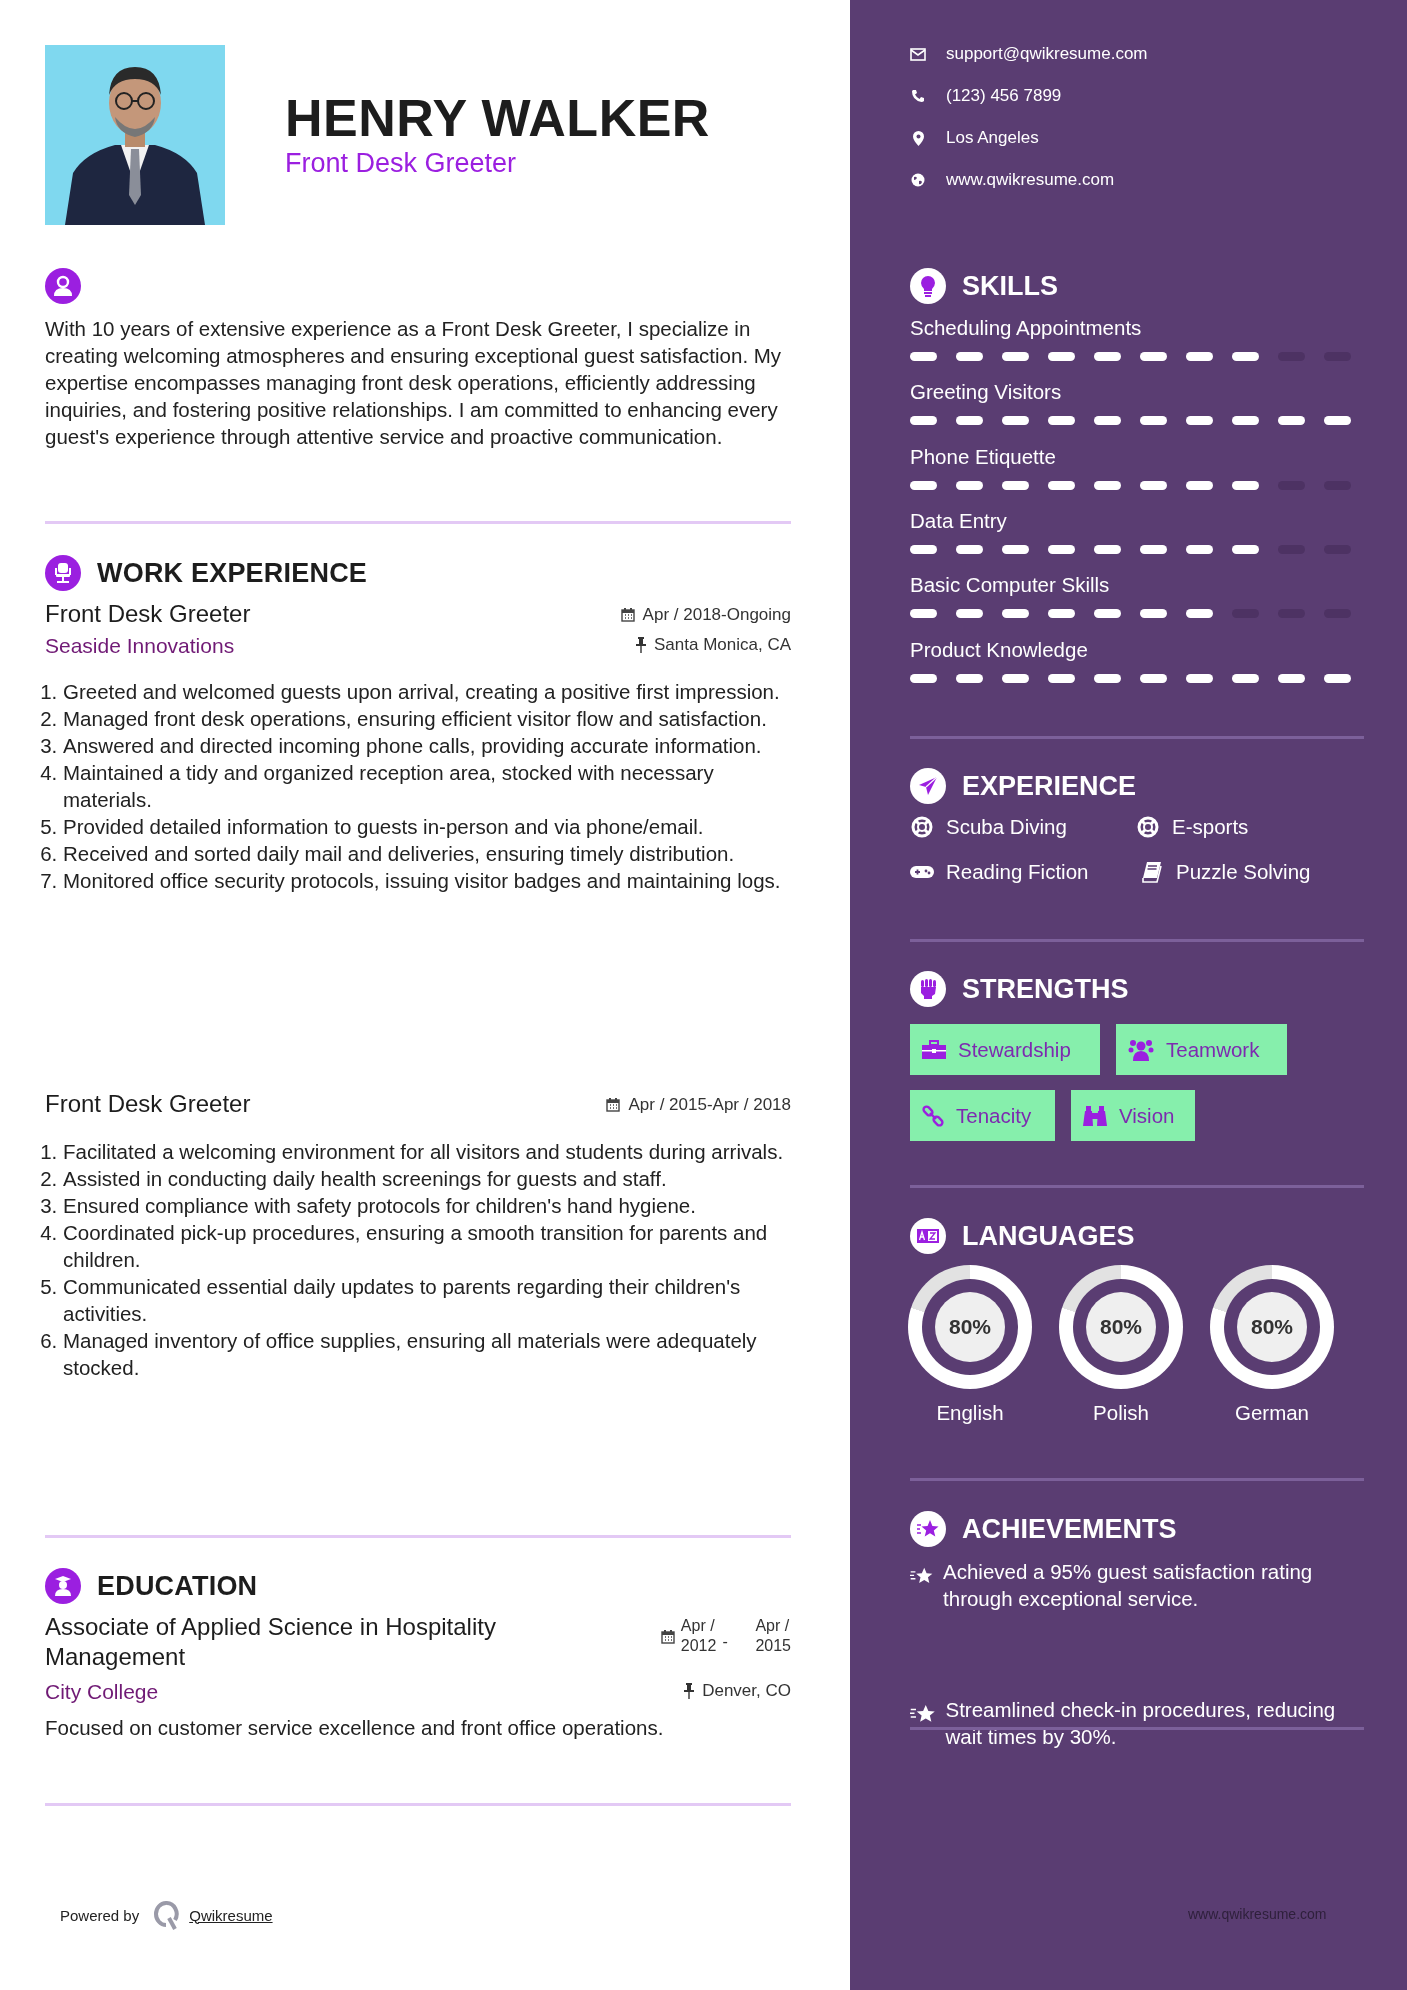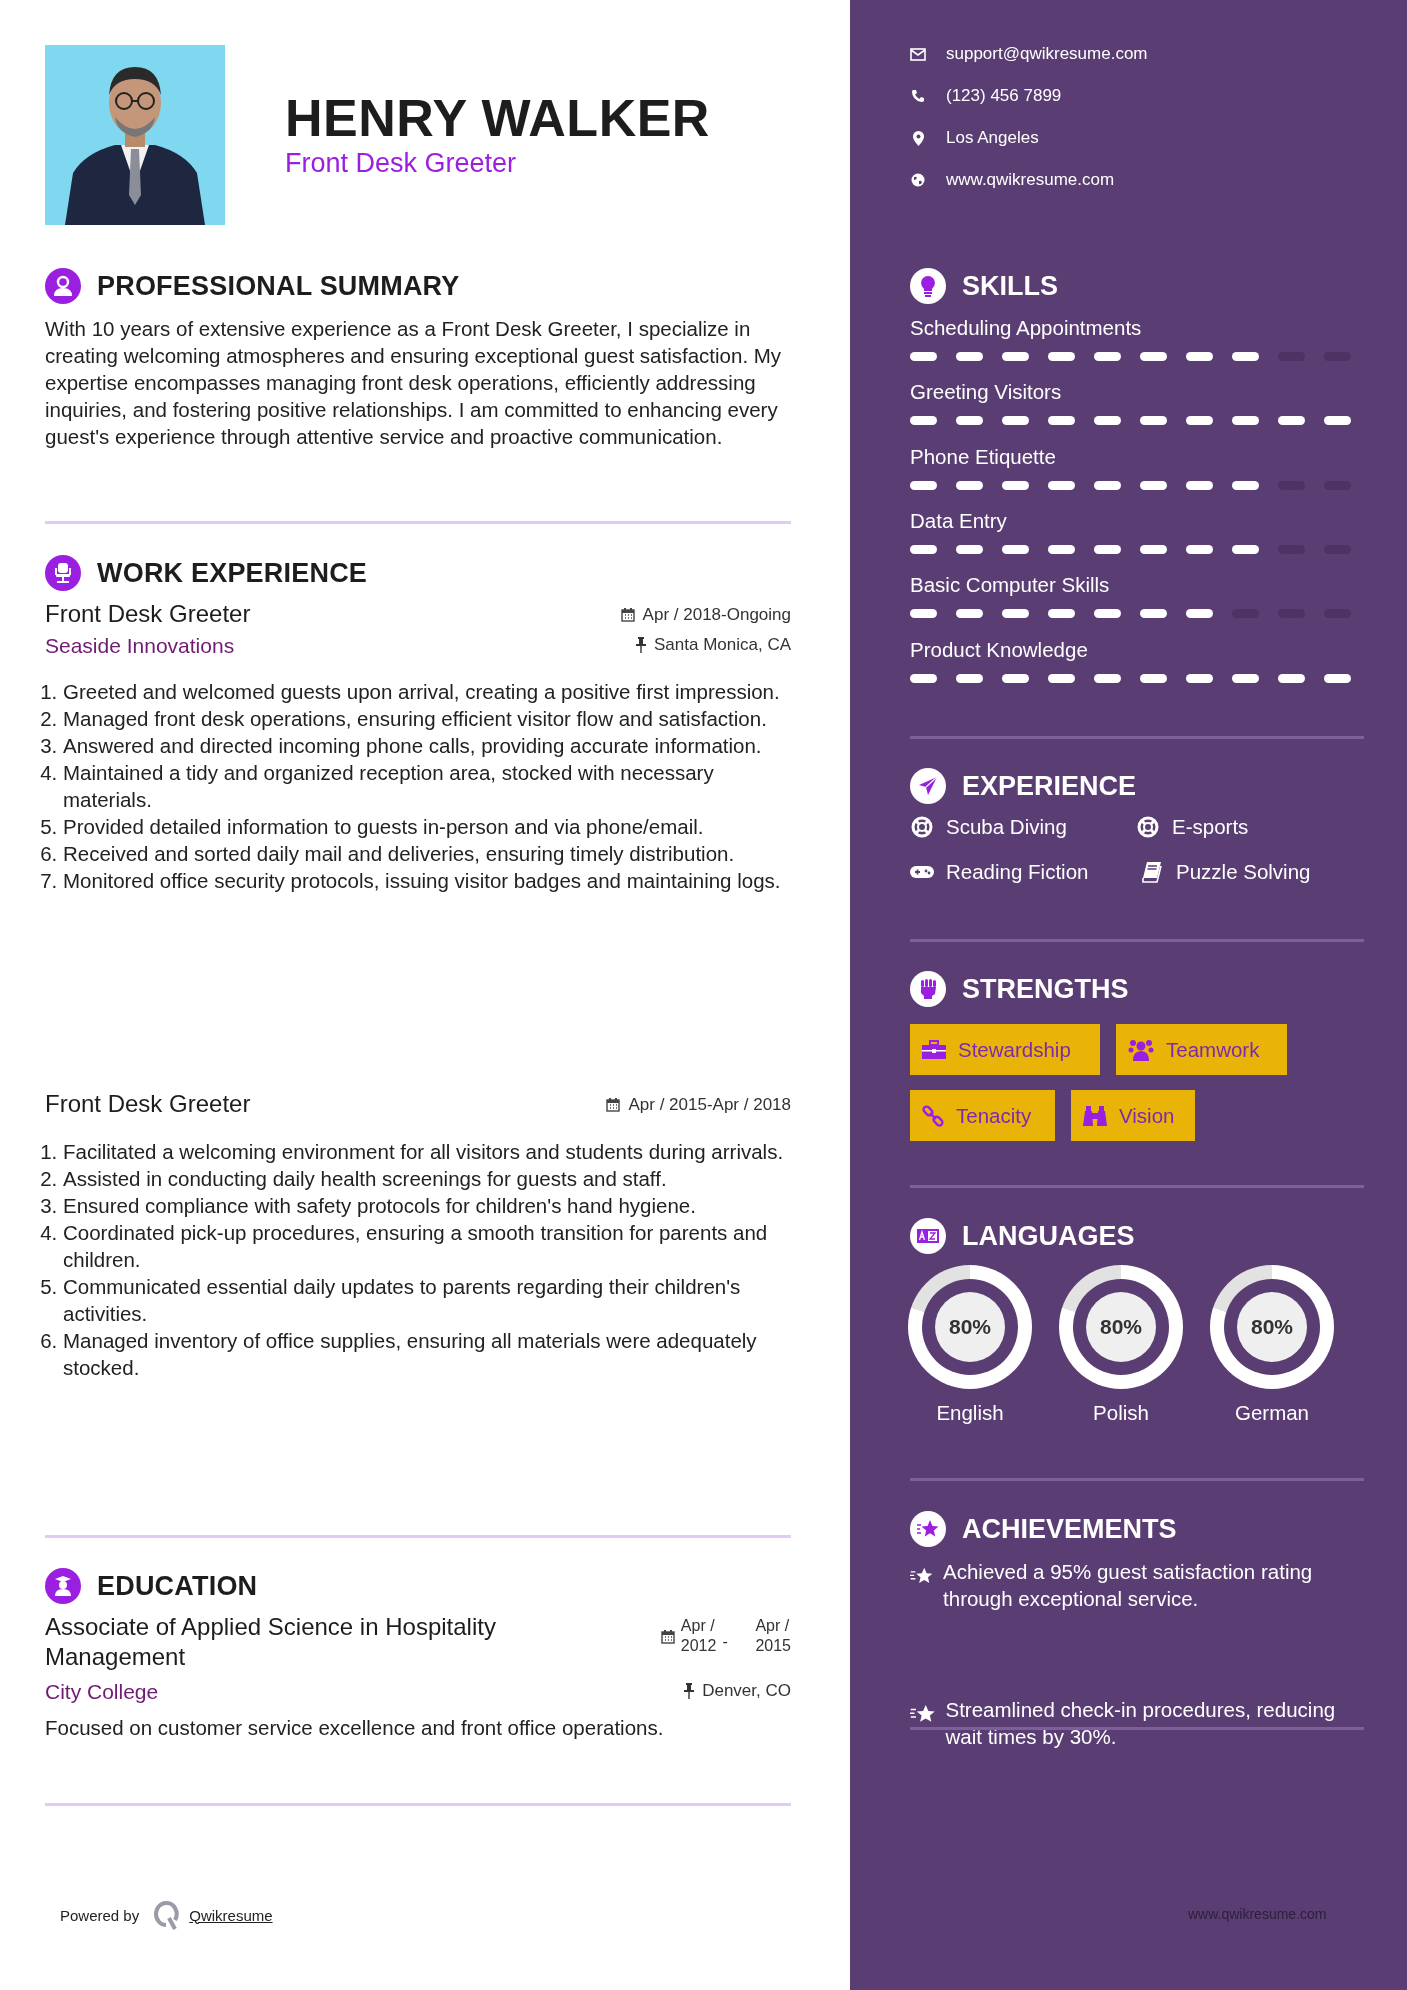--- a/index.html
+++ b/index.html
@@ -54,21 +54,21 @@
   .skill-name { font-size: 20.5px; color: #fff; }
   .dashes { display: flex; margin-top: 12px; }
   .dash { width: 27px; height: 9px; border-radius: 5px; background: #fff; margin-right: 19.5px; }
   .dash.off { background: #4d3263; }
 
   .rule-side { position: absolute; left: 910px; width: 454px; height: 3px; background: #7c609a; }
 
   .interest { position: absolute; display: flex; align-items: center; font-size: 20.5px; color: #fff; }
   .interest .ii { width: 24px; height: 24px; margin-right: 12px; display: flex; align-items: center; justify-content: center; }
 
-  .chip { position: absolute; background: #eab308; height: 51px; display: flex; align-items: center; padding: 0 12px; font-size: 20.5px; color: #7d2ab0; }
+  .chip { position: absolute; background: #86efac; height: 51px; display: flex; align-items: center; padding: 0 12px; font-size: 20.5px; color: #7d2ab0; }
   .chip svg { margin-right: 12px; }
 
   .lang { position: absolute; top: 1265px; width: 124px; text-align: center; }
   .ring { width: 124px; height: 124px; border-radius: 50%; position: relative; margin: 0 auto; }
   .ring .hole { position: absolute; left: 14px; top: 14px; width: 96px; height: 96px; border-radius: 50%; background: #5a3d72; }
   .ring .inner { position: absolute; left: 27px; top: 27px; width: 70px; height: 70px; border-radius: 50%; background: #efefef; display: flex; align-items: center; justify-content: center; font-size: 21px; font-weight: 700; color: #333; }
   .lang-name { margin-top: 12px; font-size: 20.5px; color: #fff; }
 
   .ach { position: absolute; left: 910px; width: 460px; display: flex; align-items: flex-start; }
   .ach .ai { width: 34px; margin-right: 10px; margin-top: 4px; }
@@ -100,21 +100,20 @@
     <div class="name">HENRY WALKER</div>
     <div class="title">Front Desk Greeter</div>
 
     <div class="sec-head" style="top:268px;">
       <div class="sec-icon">
         <svg width="20" height="22" viewBox="0 0 20 22">
             <circle cx="10" cy="7" r="5" fill="none" stroke="#fff" stroke-width="2.4"></circle>
             <path d="M1 21 Q1 13 10 13 Q19 13 19 21 Z" fill="#fff"></path>
           </svg>
       </div>
-      <div class="sec-title">PROFESSIONAL SUMMARY</div>
     </div>
     <div class="summary">With 10 years of extensive experience as a Front Desk Greeter, I specialize in creating welcoming atmospheres and ensuring exceptional guest satisfaction. My expertise encompasses managing front desk operations, efficiently addressing inquiries, and fostering positive relationships. I am committed to enhancing every guest's experience through attentive service and proactive communication.</div>
 
     <div class="rule-left" style="top:521px;"></div>
 
     <div class="sec-head" style="top:555px;">
       <div class="sec-icon">
         <svg width="20" height="22" viewBox="0 0 20 22">
             <rect x="5" y="1" width="10" height="10" rx="3" fill="#fff"></rect>
             <rect x="2" y="6" width="2" height="7" fill="#fff"></rect>

